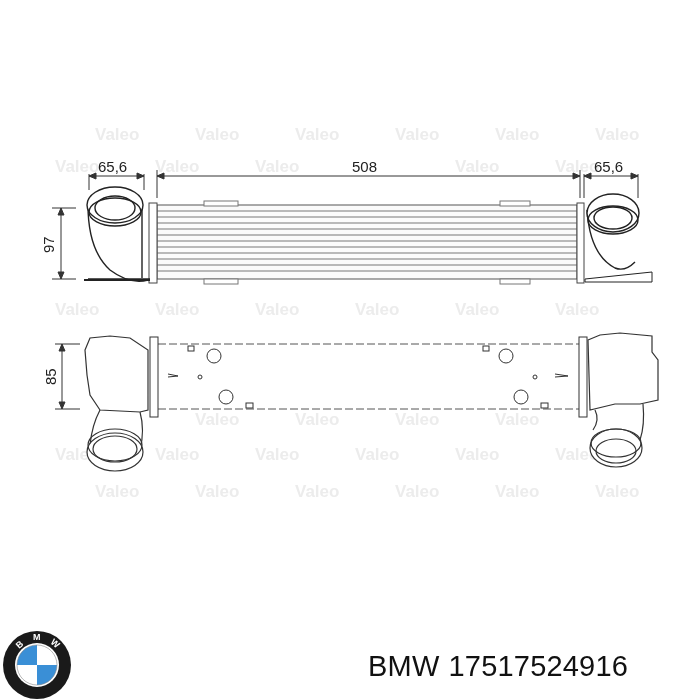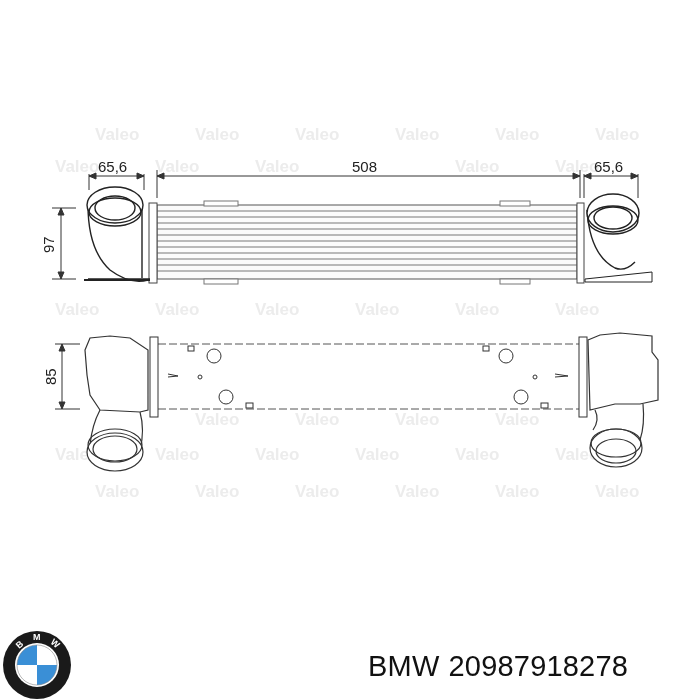--- a/index.html
+++ b/index.html
@@ -182,14 +182,14 @@
   <circle cx="35" cy="35" r="22" fill="#ffffff"></circle>
   <path d="M35 35 L35 15 A20 20 0 0 0 15 35 Z" fill="#3a8fd6"></path>
   <path d="M35 35 L35 55 A20 20 0 0 0 55 35 Z" fill="#3a8fd6"></path>
   <circle cx="35" cy="35" r="20" fill="none" stroke="#888" stroke-width="0.6"></circle>
   <text x="17" y="19" fill="#fff" font-size="9" font-family="Liberation Sans, sans-serif" font-weight="bold" transform="rotate(-40 17 19)">B</text>
   <text x="31" y="10" fill="#fff" font-size="9" font-family="Liberation Sans, sans-serif" font-weight="bold">M</text>
   <text x="48" y="13" fill="#fff" font-size="9" font-family="Liberation Sans, sans-serif" font-weight="bold" transform="rotate(40 48 13)">W</text>
 </svg>
 
 <div class="caption">
-  <span>BMW</span><span>20987918278</span>
+  <span>BMW</span><span>17517524916</span>
 </div>
 
 </body></html>

